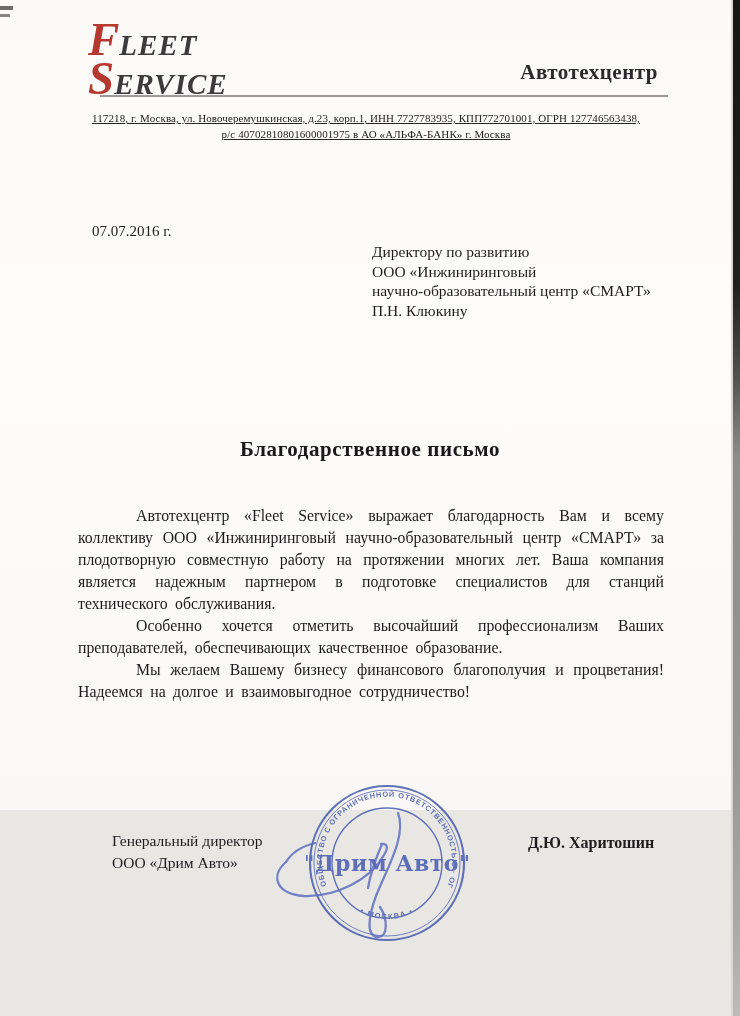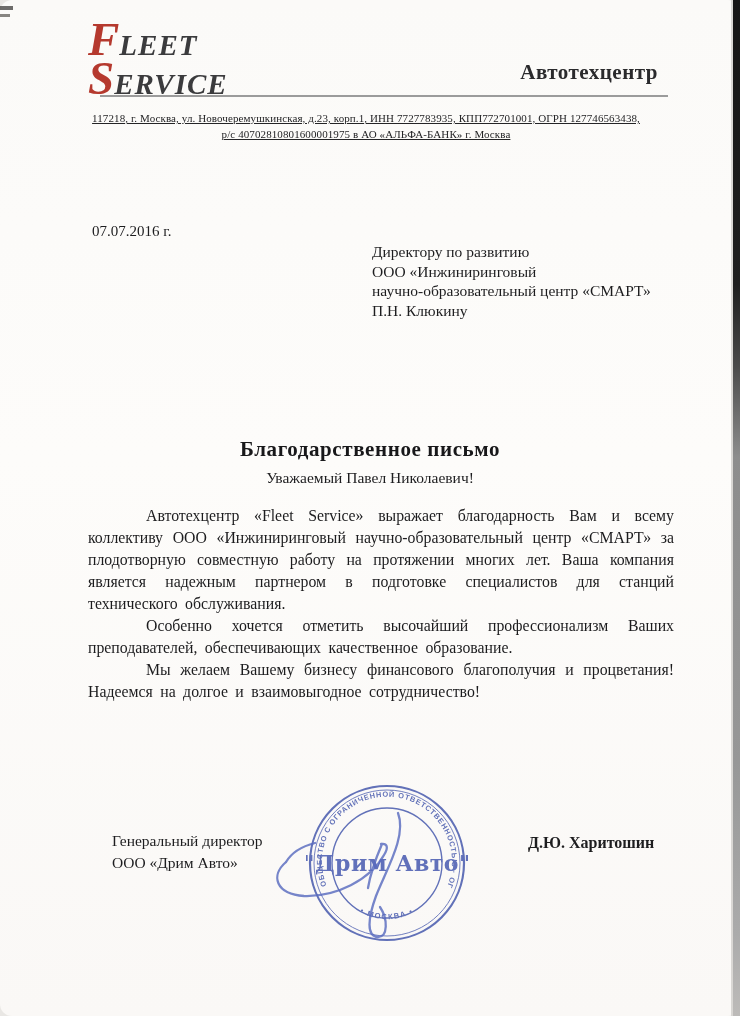--- a/index.html
+++ b/index.html
@@ -2,24 +2,23 @@
 <html><head>
 <meta charset="utf-8">
 <style>
   html,body{margin:0;padding:0;}
   body{
     width:740px;height:1016px;overflow:hidden;
     font-family:"Liberation Serif", serif;
     background:#e9e7e4;
   }
   .scan{
-    position:relative;width:740px;height:1016px;
+    position:relative;width:740px;height:810px;
     background:linear-gradient(180deg,#fbfaf8 0%,#fdfcfa 45%,#faf8f6 100%);
     color:#1d1d1f;
-    border-radius:12px;
   }
   
   .edge-right{
     position:absolute;top:0;right:0;width:7px;height:1016px;
     background:linear-gradient(180deg,#161616 0%,#1f1f1f 28%,#4a4a4a 36%,#8d8d8d 45%,#979797 75%,#ababab 92%,#bdbbb9 100%);
     border-left:2px solid #d9d7d4;
   }
   .mark1{position:absolute;left:0;top:6px;width:13px;height:4px;background:#4a4846;opacity:.8;}
   .mark2{position:absolute;left:0;top:14px;width:10px;height:3px;background:#55524f;opacity:.7;}
 
@@ -43,21 +42,21 @@
 
   .recipient{position:absolute;left:372px;top:242px;font-size:15.5px;line-height:19.5px;}
 
   .title{
     position:absolute;left:0;width:740px;top:395px;text-align:center;
     font-size:21px;font-weight:bold;letter-spacing:.6px;color:#18181a;margin-top:42px;
   }
   .salutation{position:absolute;left:0;width:740px;top:469px;text-align:center;font-size:15.5px;}
 
   .bodytext{
-    position:absolute;left:88px;width:586px;top:505px;
+    position:absolute;left:78px;width:586px;top:505px;
     font-size:15.8px;line-height:22px;text-align:justify;color:#1c1c1e;
   }
   .bodytext p{margin:0;text-indent:58px;word-spacing:3.5px;}
 
   
   .sig-left{position:absolute;left:112px;top:830px;font-size:15.5px;line-height:22px;}
   .sig-name{position:absolute;left:528px;top:834px;font-size:16px;font-weight:bold;}
   .stamp-wrap{position:absolute;left:306px;top:782px;width:162px;height:162px;opacity:.88;}
   .autograph{position:absolute;left:262px;top:800px;width:200px;height:145px;opacity:.82;}
 </style>
@@ -85,21 +84,20 @@
   <div class="date">07.07.2016 г.</div>
 
   <div class="recipient">
     <div>Директору по развитию</div>
     <div>ООО «Инжиниринговый</div>
     <div>научно-образовательный центр «СМАРТ»</div>
     <div>П.Н. Клюкину</div>
   </div>
 
   <div class="title">Благодарственное письмо</div>
-  <div class="salutation">Уважаемый Павел Николаевич!</div>
 
   <div class="bodytext">
     <p>Автотехцентр «Fleet Service» выражает благодарность Вам и всему коллективу ООО «Инжиниринговый научно-образовательный центр «СМАРТ» за плодотворную совместную работу на протяжении многих лет. Ваша компания является надежным партнером в подготовке специалистов для станций технического обслуживания.</p>
     <p>Особенно хочется отметить высочайший профессионализм Ваших преподавателей, обеспечивающих качественное образование.</p>
     <p>Мы желаем Вашему бизнесу финансового благополучия и процветания! Надеемся на долгое и взаимовыгодное сотрудничество!</p>
   </div>
 
   <div class="sig-left">
     <div>Генеральный директор</div>
     <div>ООО «Дрим Авто»</div>

